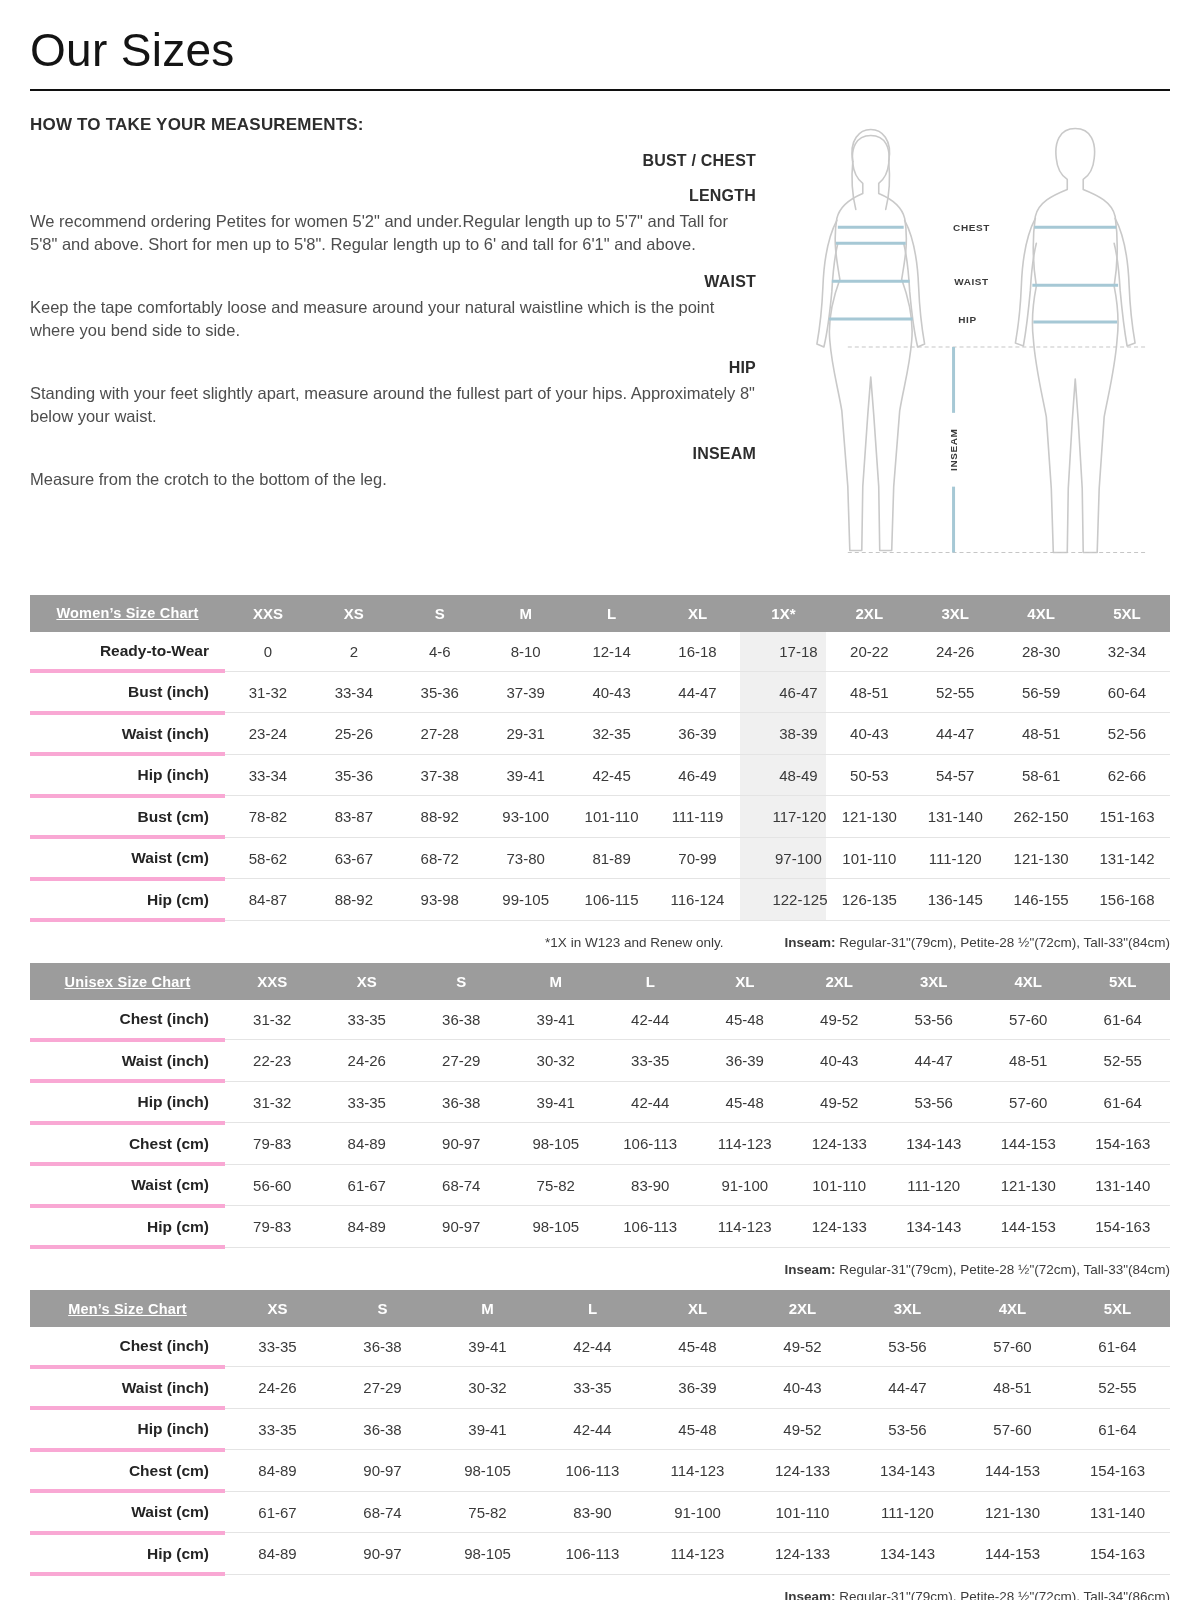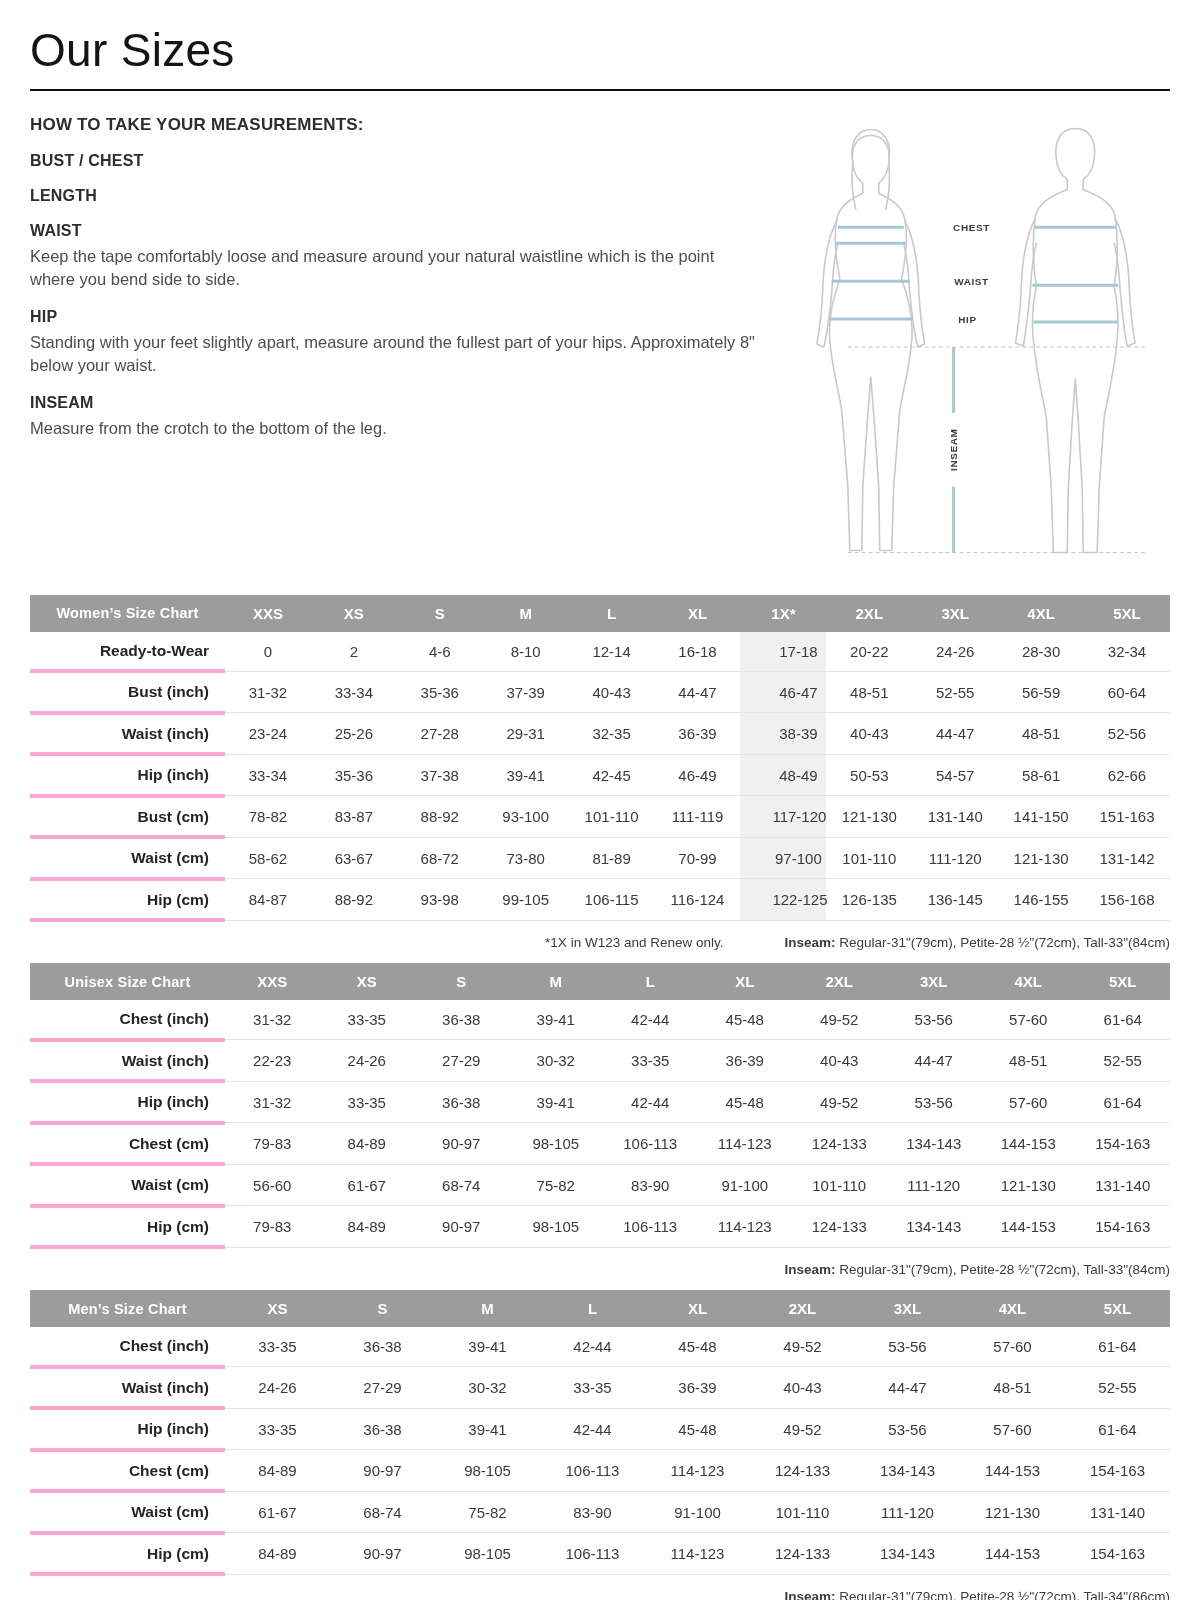--- a/index.html
+++ b/index.html
@@ -15,37 +15,37 @@
     font-size:46px; font-weight:400; color:#141414; letter-spacing:.3px; line-height:1.15;
   }
   .rule { border:none; border-top:2px solid #101010; margin:12px 0 24px; }
 
   .top { display:flex; gap:20px; margin-bottom:6px; }
   .instructions { width:726px; }
   .instructions h2 {
     font-size:17px; font-weight:700; color:#2d2d2d; margin-bottom:17px; letter-spacing:.2px;
   }
   .how-section { margin-bottom:17px; }
-  .how-section h3 { font-size:16px; font-weight:700; color:#2d2d2d; margin-bottom:5px; letter-spacing:.2px; }
+  .how-section h3 { font-size:16px; font-weight:700; color:#2d2d2d; margin-bottom:5px; letter-spacing:.2px;text-align:right; }
   .how-section p { font-size:16.5px; line-height:1.4; color:#4d4d4d; }
 
   .figure { flex:1; position:relative; }
   svg text { font-family:"Liberation Sans", sans-serif; }
 
   .tables-wrap { margin-top:6px; }
   .table-block { margin-top:2px; }
   .table-block + .table-block { margin-top:6px; }
 
   table.size-table { width:1140px; border-collapse:collapse; table-layout:fixed; }
   table.size-table col.label-col { width:195px; }
   table.size-table thead th {
     background:#9c9c9c; color:#fff; font-size:15px; font-weight:700;
     padding:11px 2px; text-align:center; line-height:1;
   }
-  table.size-table thead th.tbl-title { font-size:14.5px; letter-spacing:.2px; }
+  table.size-table thead th.tbl-title { font-size:14.5px; letter-spacing:.2px;text-decoration:underline; }
   table.size-table tbody th {
     text-align:right; padding:11px 16px 11px 2px; font-size:15.5px; font-weight:700;
     color:#242424; border-bottom:4px solid #f9a8d4; line-height:1; white-space:nowrap;
   }
   table.size-table tbody td {
     text-align:center; padding:11px 2px; font-size:15px; color:#3a3a3a;
     border-bottom:1px solid #e4e4e4; line-height:1; white-space:nowrap;
   }
   table.size-table tbody td.hl { background:#f0f0f0;padding-left:32px; }
 
@@ -65,20 +65,21 @@
 
   <div class="top">
     <div class="instructions">
       <h2>HOW TO TAKE YOUR MEASUREMENTS:</h2>
       <div>
           <div class="how-section">
             <h3>BUST / CHEST</h3>
           </div>
           <div class="how-section">
             <h3>LENGTH</h3>
+            <p>We recommend ordering Petites for women 5'2" and under.Regular length up to 5'7" and Tall for 5'8" and above. Short for men up to 5'8". Regular length up to 6' and tall for 6'1" and above.</p>
           </div>
           <div class="how-section">
             <h3>WAIST</h3>
             <p>Keep the tape comfortably loose and measure around your natural waistline which is the point where you bend side to side.</p>
           </div>
           <div class="how-section">
             <h3>HIP</h3>
             <p>Standing with your feet slightly apart, measure around the fullest part of your hips. Approximately 8" below your waist.</p>
           </div>
           <div class="how-section">
@@ -231,21 +232,21 @@
               <th>Bust (cm)</th>
               <td>78-82</td>
               <td>83-87</td>
               <td>88-92</td>
               <td>93-100</td>
               <td>101-110</td>
               <td>111-119</td>
               <td class="hl">117-120</td>
               <td>121-130</td>
               <td>131-140</td>
-              <td>141-150</td>
+              <td>262-150</td>
               <td>151-163</td>
             </tr>
             <tr>
               <th>Waist (cm)</th>
               <td>58-62</td>
               <td>63-67</td>
               <td>68-72</td>
               <td>73-80</td>
               <td>81-89</td>
               <td>70-99</td>

